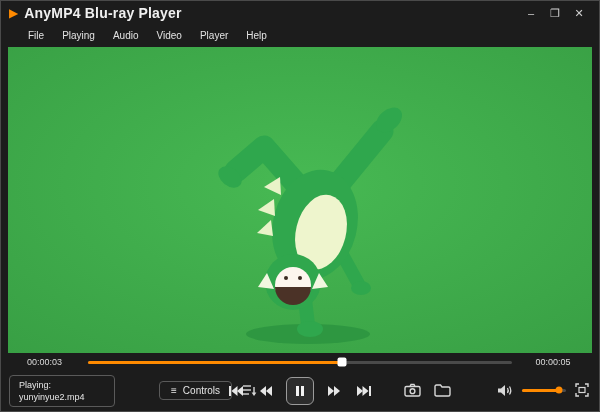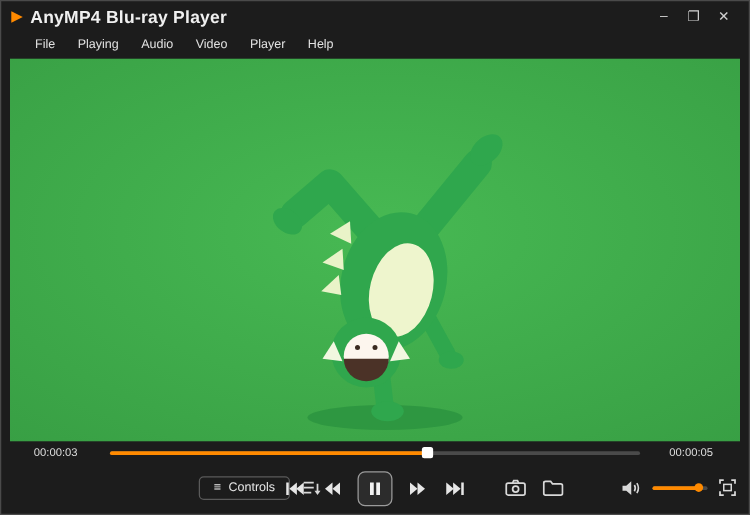--- a/index.html
+++ b/index.html
@@ -118,20 +118,24 @@
     <span class="time">00:00:03</span>
     <div class="seek">
       <div class="seek-fill" style="width: 60%;"></div>
       <div class="seek-handle" style="left: 60%;"></div>
     </div>
     <span class="time right">00:00:05</span>
   </div>
 
   <div class="control-bar">
 
+    <div class="np-box">
+      <div>Playing:</div>
+      <div>yunyinyue2.mp4</div>
+    </div>
 
     <div class="playlist-group">
       <div class="playlist-btn">
         <span class="hamburger">≡</span>
         <span>Controls</span>
       </div>
       <div class="icon-btn">
         <svg width="15" height="13" viewBox="0 0 15 13">
           <g stroke="#d8d8d8" stroke-width="1.4" fill="none">
             <line x1="1" y1="2" x2="9" y2="2"></line>

